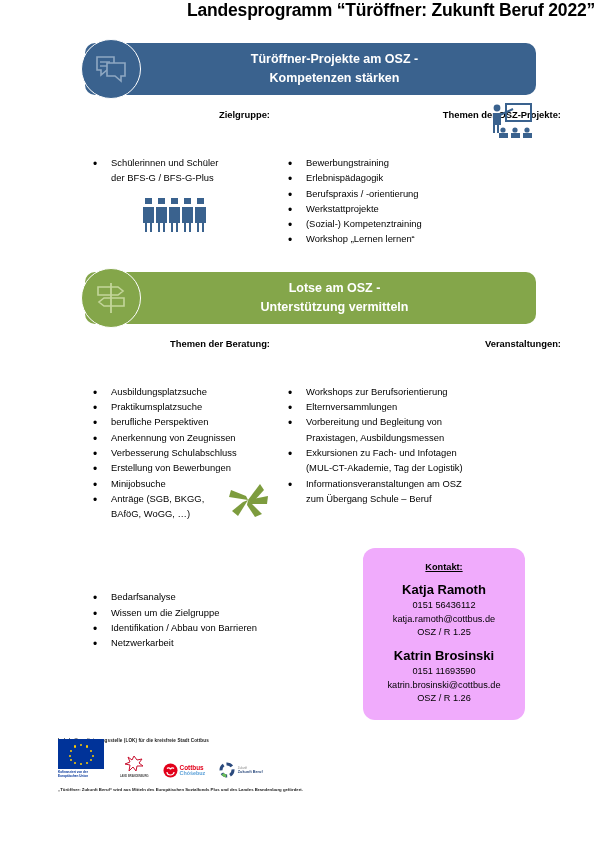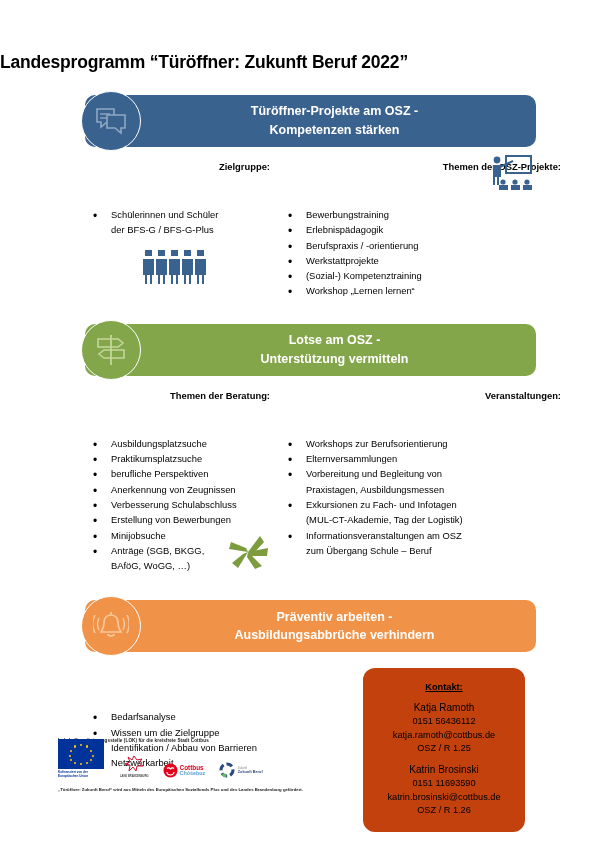--- a/index.html
+++ b/index.html
@@ -7,21 +7,21 @@
     width: 595px; height: 842px;
     background: #ffffff;
     font-family: "Liberation Sans", sans-serif;
     color: #000000;
     position: relative;
     overflow: hidden;
   }
   .page { position: relative; width: 595px; height: 842px; padding: 0; }
 
   
-  .header { text-align: left; padding-top: 52px; }
+  .header { text-align: right; }
   .title { font-size: 17.5px; font-weight: bold; letter-spacing: -0.2px; }
   .subtitle { font-size: 11px; font-weight: bold; margin-top: 8px; }
 
   
   .banner {
     position: relative;
     margin: 0 59px 0 85px;
     height: 52px;
     border-radius: 10px;
     display: flex;
@@ -77,28 +77,28 @@
   
   .people-row { margin-top: 10px; margin-left: 58px; }
   .teacher-icon { position: absolute; right: 28px; top: -6px; }
   .leaf-icon { position: absolute; right: 0px; bottom: -4px; }
 
   
   .sec3 { display: flex; padding: 0 55px 0 85px; margin-top: 16px; }
   .sec3-left { width: 270px; padding-top: 6px; }
   .contact-box {
     width: 162px;
-    background: #c2410c;
+    background: #f0abfc;
     border-radius: 12px;
     padding: 14px 8px 14px 8px;
     text-align: center;
     margin-left: 8px;
   }
   .kontakt-h { font-size: 9.2px; font-weight: bold; text-decoration: underline; margin-bottom: 10px; }
-  .c-name { font-size: 10px; font-weight: normal; margin-bottom: 2px; }
+  .c-name { font-size: 13px; font-weight: bold; margin-bottom: 2px; }
   .c-line { font-size: 9.2px; line-height: 1.45; }
   .c-gap { height: 9px; }
 
   
   .footer { position: absolute; left: 58px; bottom: 48px; width: 480px; }
   .footer-head { font-size: 4.6px; font-weight: bold; color: #1a1a1a; margin-bottom: 5px; letter-spacing: 0.1px; }
   .logos { display: flex; align-items: flex-end; gap: 14px; height: 30px; }
   .logo-eu { display: flex; flex-direction: column; }
   .eu-flag {
     width: 46px; height: 30px; background: #003399;
@@ -252,37 +252,20 @@
           <li>Exkursionen zu Fach- und Infotagen</li>
           <li class="cont">(MUL-CT-Akademie, Tag der Logistik)</li>
           <li>Informationsveranstaltungen am OSZ</li>
           <li class="cont">zum Übergang Schule – Beruf</li>
         </ul>
       </div>
     </div>
   </div>
 
   <div style="margin-top:26px;">
-    <div class="banner b-orange">
-      <div class="banner-icon">
-        <svg width="36" height="32" viewBox="0 0 36 32">
-          <path d="M18 5 c-5 0 -7 4 -7 8 c0 5 -2 7 -3 9 h20 c-1 -2 -3 -4 -3 -9 c0 -4 -2 -8 -7 -8 z" fill="none" stroke="#F8C89B" stroke-width="1.7"></path>
-          <path d="M15 24 c0 2.6 6 2.6 6 0" fill="none" stroke="#F8C89B" stroke-width="1.7"></path>
-          <line x1="18" y1="2" x2="18" y2="5" stroke="#F8C89B" stroke-width="1.7"></line>
-          <path d="M6 8 c-2 4 -2 8 0 12" fill="none" stroke="#F8C89B" stroke-width="1.5"></path>
-          <path d="M2 5 c-3 6 -3 12 0 18" fill="none" stroke="#F8C89B" stroke-width="1.5"></path>
-          <path d="M30 8 c2 4 2 8 0 12" fill="none" stroke="#F8C89B" stroke-width="1.5"></path>
-          <path d="M34 5 c3 6 3 12 0 18" fill="none" stroke="#F8C89B" stroke-width="1.5"></path>
-        </svg>
-      </div>
-      <div class="banner-text">
-        <span>Präventiv arbeiten -</span><br>
-        <span>Ausbildungsabbrüche verhindern</span>
-      </div>
-    </div>
 
     <div class="sec3">
       <div class="sec3-left">
         <ul class="blist">
           <li>Bedarfsanalyse</li>
           <li>Wissen um die Zielgruppe</li>
           <li>Identifikation / Abbau von Barrieren</li>
           <li>Netzwerkarbeit</li>
         </ul>
       </div>

